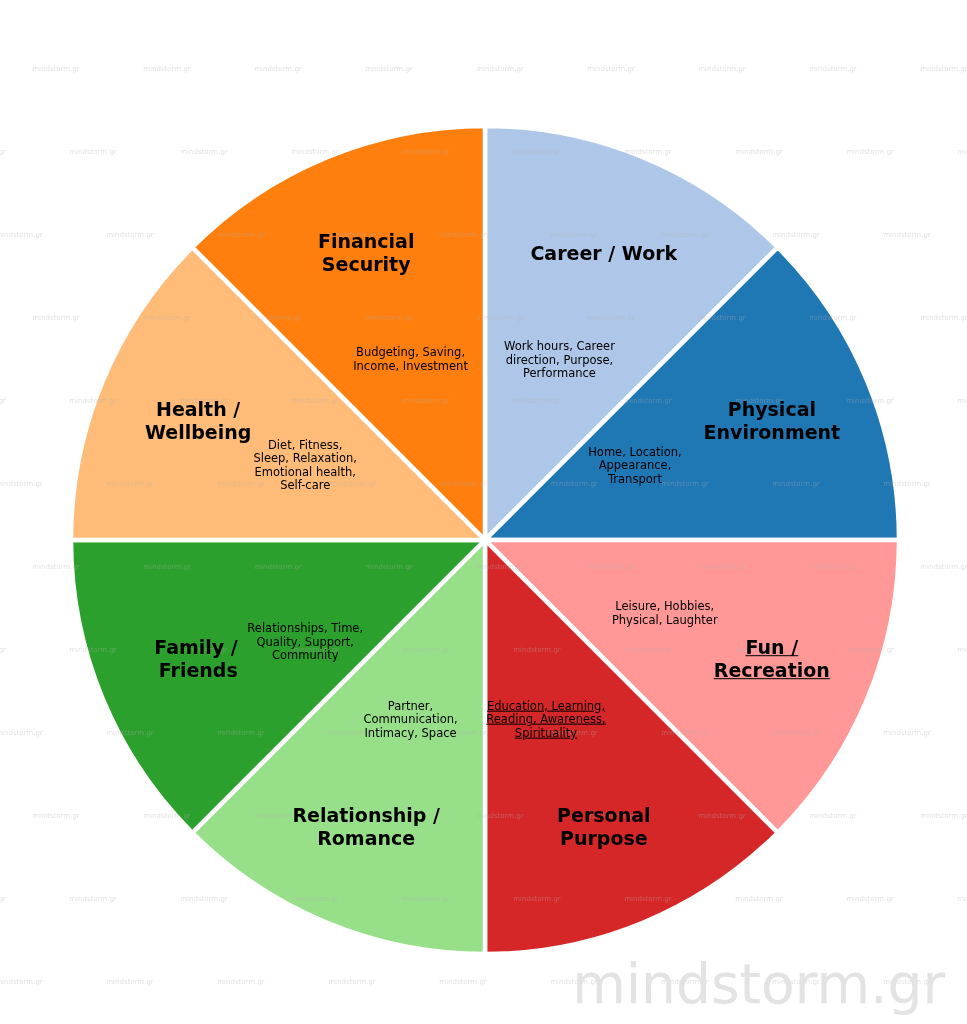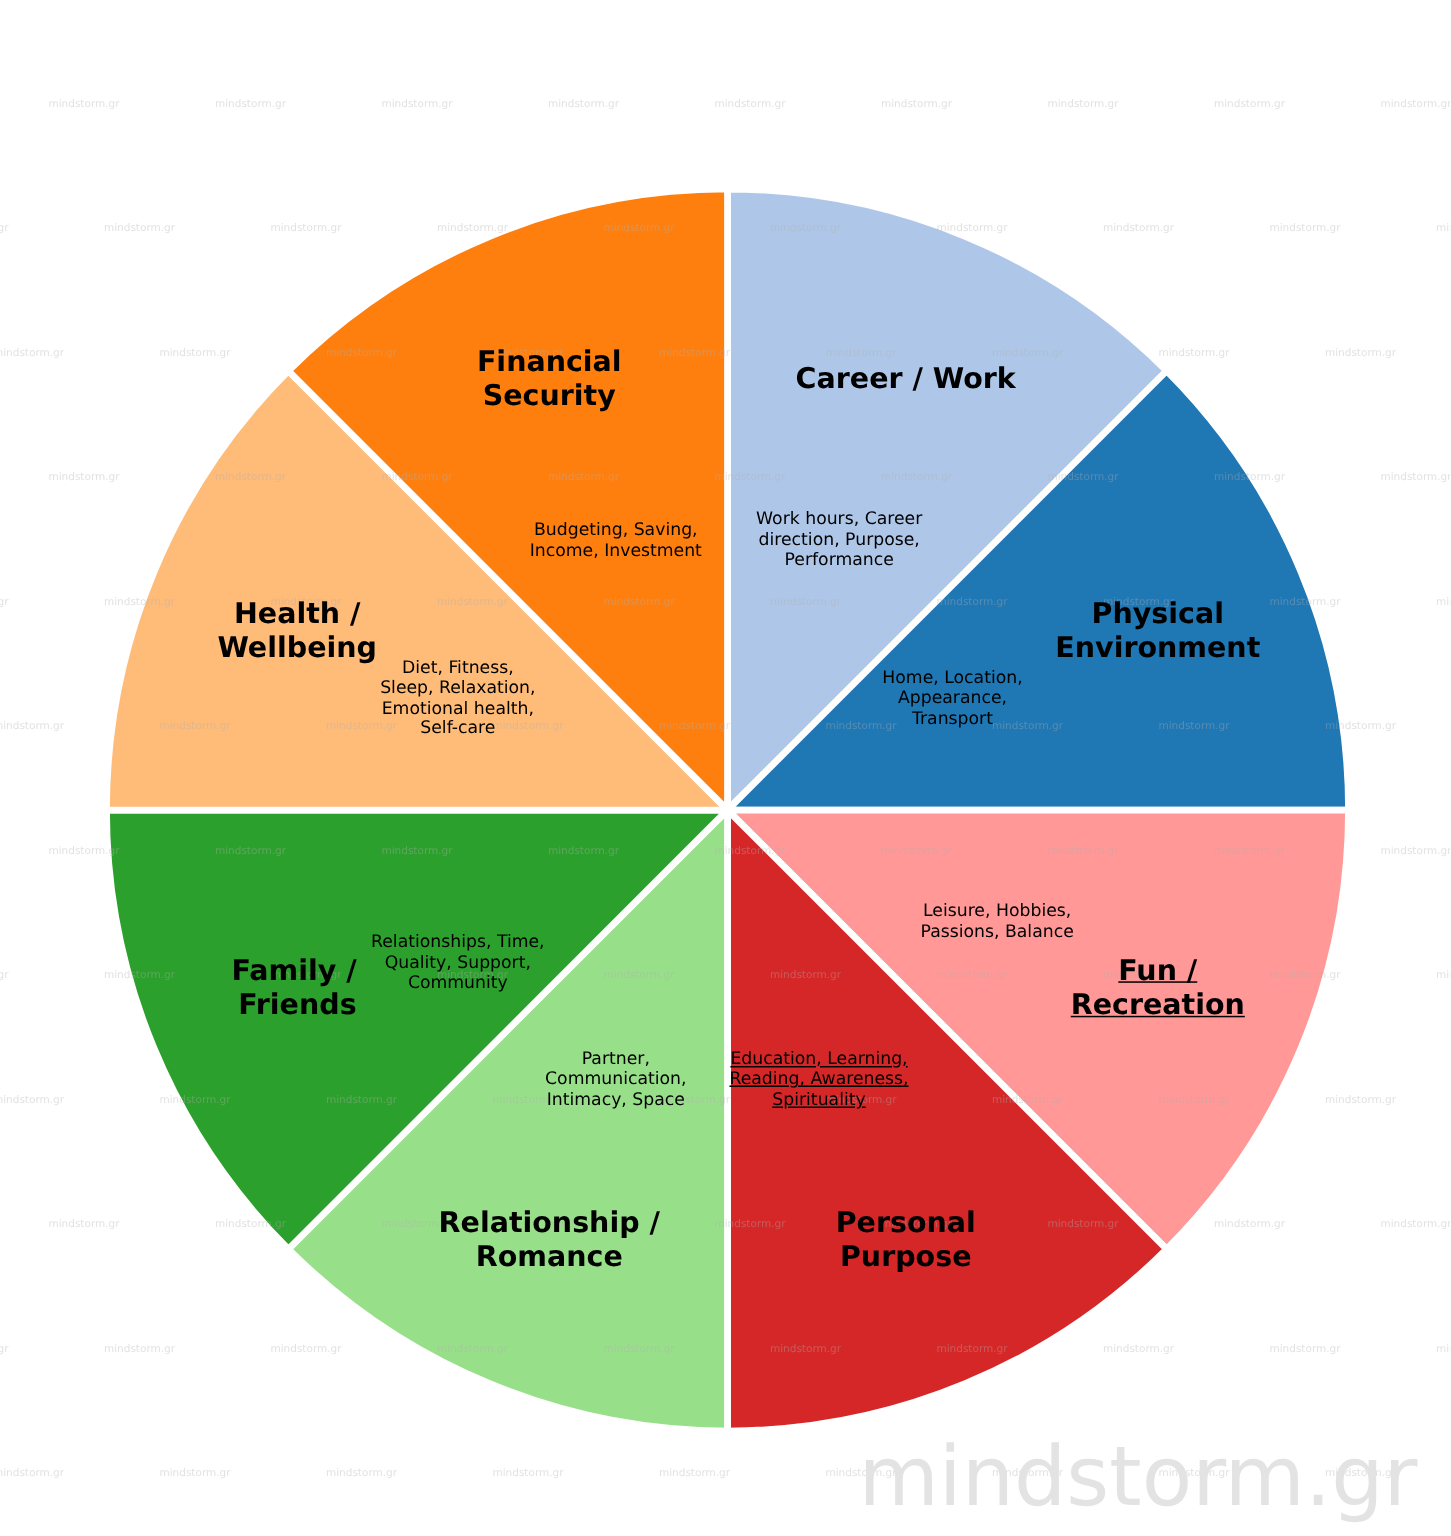--- a/index.html
+++ b/index.html
@@ -222,21 +222,21 @@
 direction, Purpose,
 Performance</div>
       <div class="seg-title" style="left: 771.865px; top: 421.177px;">Physical
 Environment</div>
       <div class="seg-desc" style="left: 635px; top: 465.537px;">Home, Location,
 Appearance,
 Transport</div>
       <div class="seg-title" style="left: 771.865px; top: 658.823px; text-decoration: underline;">Fun /
 Recreation</div>
       <div class="seg-desc" style="left: 664.768px; top: 614.463px;">Leisure, Hobbies,
-Passions, Balance</div>
+Physical, Laughter</div>
       <div class="seg-title" style="left: 603.823px; top: 826.865px;">Personal
 Purpose</div>
       <div class="seg-desc" style="left: 546px; top: 719.768px; text-decoration: underline;">Education, Learning,
 Reading, Awareness,
 Spirituality</div>
       <div class="seg-title" style="left: 366.177px; top: 826.865px;">Relationship /
 Romance</div>
       <div class="seg-desc" style="left: 410.537px; top: 719.768px;">Partner,
 Communication,
 Intimacy, Space</div>

